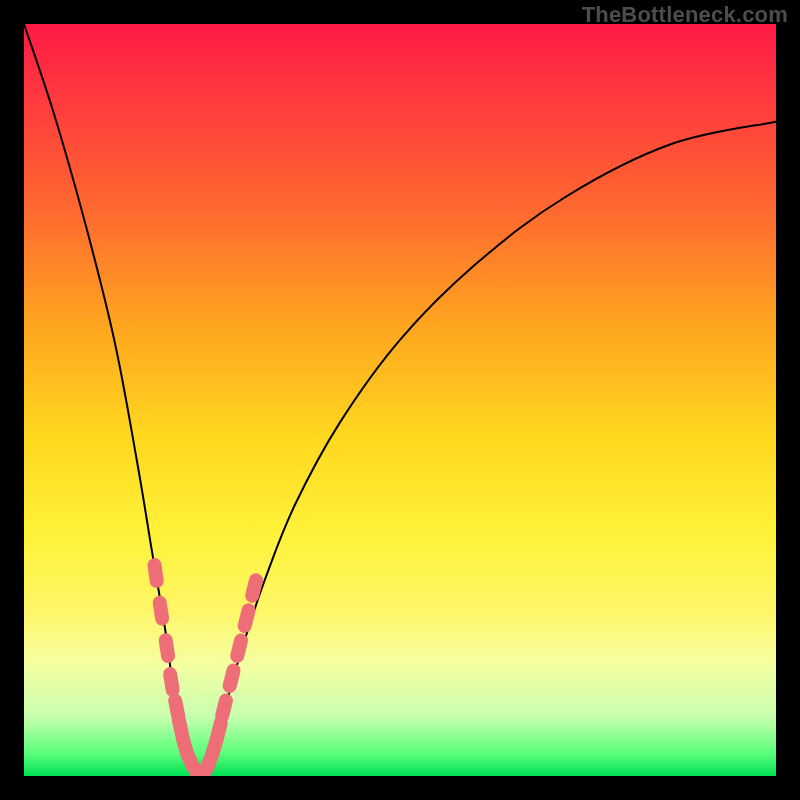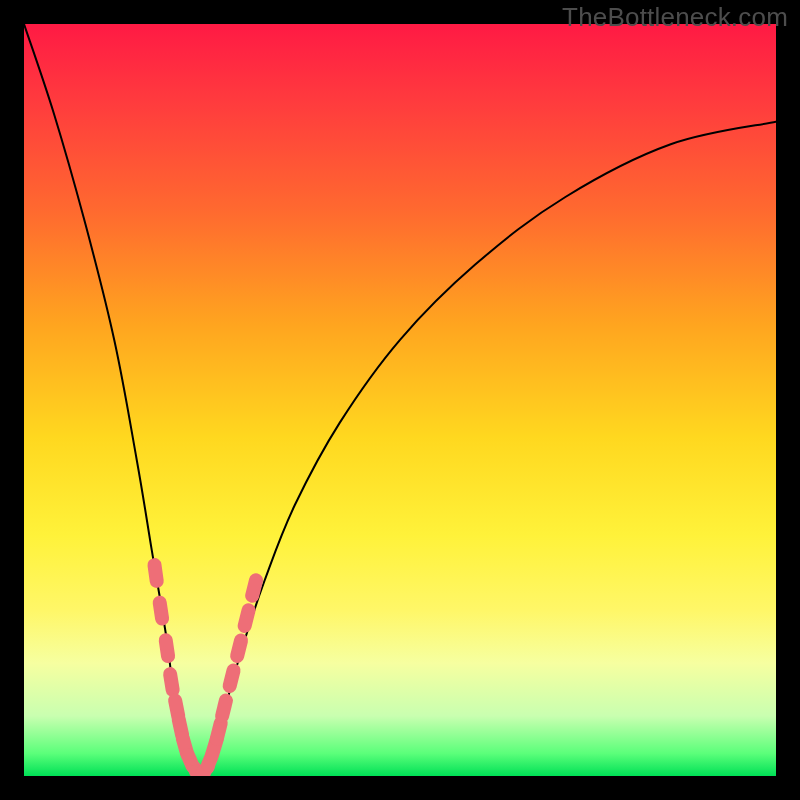--- a/index.html
+++ b/index.html
@@ -30,22 +30,22 @@
       #5bff7a 97%,
       #00e056 100%
     );
     overflow: hidden;
   }
   .watermark {
     position: absolute;
     top: 2px;
     right: 12px;
     color: #4d4d4d;
-    font-size: 26px;
-    font-weight: 400;
+    font-size: 22px;
+    font-weight: 700;
     letter-spacing: 0.2px;
     z-index: 10;
   }
   svg.plot {
     position: absolute;
     left: 0;
     top: 0;
     width: 752px;
     height: 752px;
     overflow: visible;

